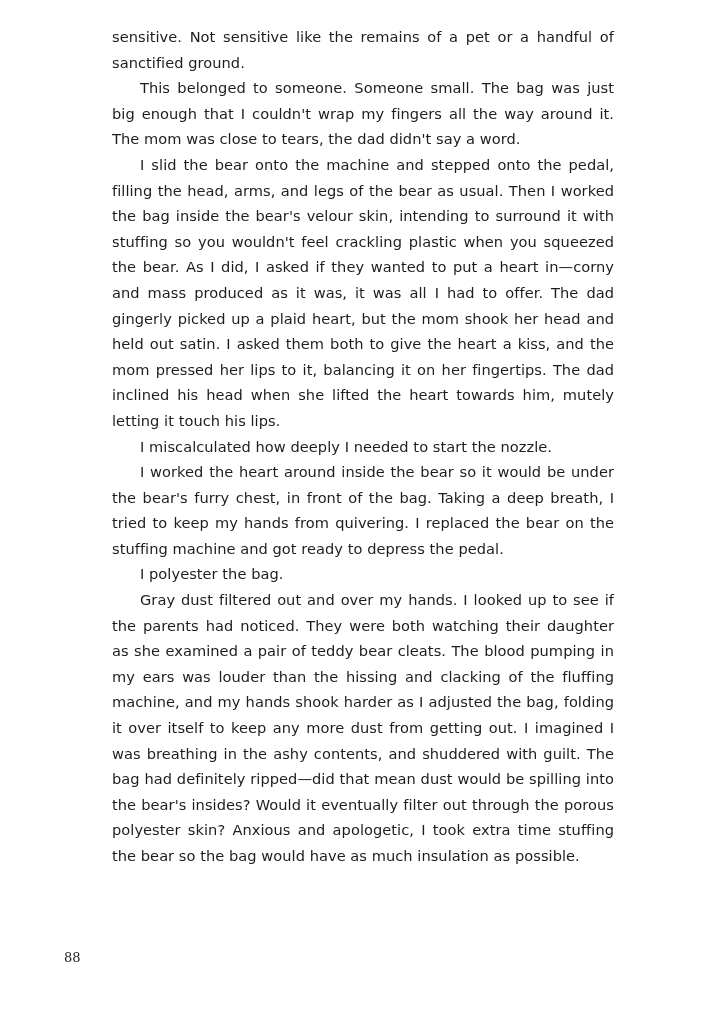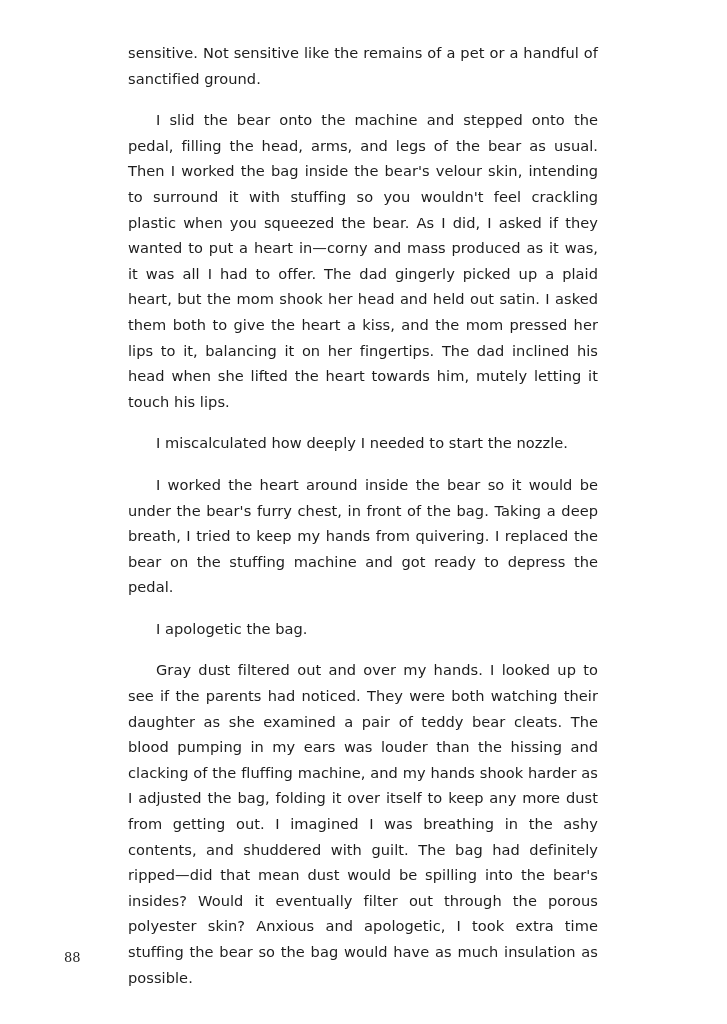--- a/index.html
+++ b/index.html
@@ -17,21 +17,21 @@
     box-sizing: border-box;
     overflow: hidden;
   }
   .text-column {
     position: absolute;
     left: 112px;
     top: 24px;
     width: 502px;
   }
   .para {
-    margin: 16px;
+    margin: 0;
     font-size: 14.6px;
     line-height: 25.6px;
     text-align: justify;
     text-justify: inter-word;
     letter-spacing: 0.05px;
     color: #1d1d1d;
     hyphens: none;
   }
   .para.indent {
     text-indent: 28px;
@@ -46,22 +46,23 @@
     text-align: center;
   }
 </style>
 </head>
 <body>
 
 <div class="page">
 
   <div class="text-column">
     <p class="para">sensitive. Not sensitive like the remains of a pet or a handful of sanctified ground.</p>
+    <p class="para indent">This belonged to someone. Someone small. The bag was just big enough that I couldn't wrap my fingers all the way around it. The mom was close to tears, the dad didn't say a word.</p>
     <p class="para indent">I slid the bear onto the machine and stepped onto the pedal, filling the head, arms, and legs of the bear as usual. Then I worked the bag inside the bear's velour skin, intending to surround it with stuffing so you wouldn't feel crackling plastic when you squeezed the bear. As I did, I asked if they wanted to put a heart in—corny and mass produced as it was, it was all I had to offer. The dad gingerly picked up a plaid heart, but the mom shook her head and held out satin. I asked them both to give the heart a kiss, and the mom pressed her lips to it, balancing it on her fingertips. The dad inclined his head when she lifted the heart towards him, mutely letting it touch his lips.</p>
     <p class="para indent">I miscalculated how deeply I needed to start the nozzle.</p>
     <p class="para indent">I worked the heart around inside the bear so it would be under the bear's furry chest, in front of the bag. Taking a deep breath, I tried to keep my hands from quivering. I replaced the bear on the stuffing machine and got ready to depress the pedal.</p>
-    <p class="para indent">I apologetic the bag.</p>
+    <p class="para indent">I polyester the bag.</p>
     <p class="para indent">Gray dust filtered out and over my hands. I looked up to see if the parents had noticed. They were both watching their daughter as she examined a pair of teddy bear cleats. The blood pumping in my ears was louder than the hissing and clacking of the fluffing machine, and my hands shook harder as I adjusted the bag, folding it over itself to keep any more dust from getting out. I imagined I was breathing in the ashy contents, and shuddered with guilt. The bag had definitely ripped—did that mean dust would be spilling into the bear's insides? Would it eventually filter out through the porous polyester skin? Anxious and apologetic, I took extra time stuffing the bear so the bag would have as much insulation as possible.</p>
   </div>
 
   <div class="page-number">88</div>
 
 </div>
 
 </body></html>

